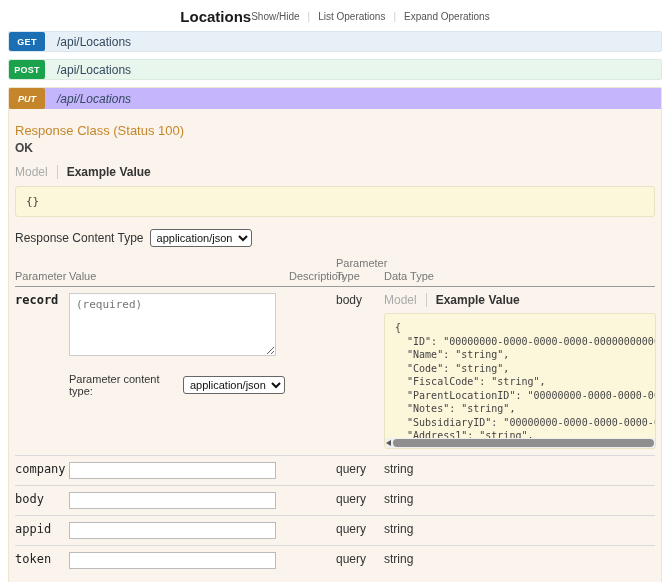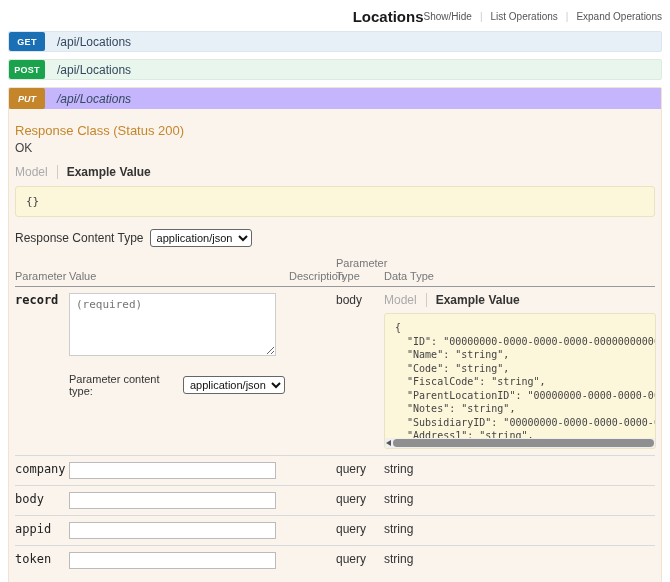--- a/index.html
+++ b/index.html
@@ -6,21 +6,21 @@
   html, body { background: #fff; }
   body {
     width: 670px; height: 582px;
     font-family: "Liberation Sans", sans-serif;
     color: #333;
     overflow: hidden;
   }
   .page { padding: 5px 8px 0 8px; }
 
   
-  .hdr { display: flex; align-items: center; justify-content: flex-end; height: 22px; margin-bottom: 4px; }
+  .hdr { display: flex; align-items: center; justify-content: center; height: 22px; margin-bottom: 4px; }
   .hdr-title { font-size: 15px; font-weight: bold; color: #1a1a1a; }
   .hdr-links { display: flex; align-items: center; font-size: 10px; color: #555; }
   .hdr-links a { color: #555; text-decoration: none; cursor: pointer; }
   .hdr-sep { color: #ccc; margin: 0 8px; }
 
   
   .ep-row {
     display: flex; align-items: stretch; height: 21px;
     margin-bottom: 7px; border-radius: 2px; overflow: hidden;
     border: 1px solid transparent;
@@ -43,21 +43,21 @@
   .put-block { border: 1px solid #f0e3cf; border-radius: 2px; }
   .put-head { display: flex; align-items: stretch; height: 21px; background: #c4b5fd; font-style: italic; }
   .put-head .badge {
     width: 36px; display: flex; align-items: center; justify-content: center;
     background: #c5862b; color: #fff; font-size: 9px; font-weight: bold; border-radius: 2px;
   }
   .put-head .path { display: flex; align-items: center; margin-left: 12px; font-size: 12px; color: #34495e; text-decoration: none; }
   .put-body { background: #faf4ec; padding: 6px 6px 8px 6px; }
 
   .sec-heading { color: #c5862b; font-size: 13px; margin: 8px 0 3px 0; font-weight: normal; }
-  .ok-text { font-size: 12px; color: #444; margin-bottom: 10px; }
+  .ok-text { font-size: 12px; color: #444; margin-bottom: 10px; font-weight: bold; }
 
   .tabs { display: flex; align-items: center; font-size: 12px; margin-bottom: 7px; }
   .tab-model { color: #aaa; padding-right: 9px; border-right: 1px solid #ccc; cursor: pointer; }
   .tab-example { color: #333; font-weight: bold; padding-left: 9px; cursor: pointer; }
 
   .code-box {
     background: #fcf6db; border: 1px solid #e8e3c2; border-radius: 3px;
     padding: 8px 10px; font-family: "DejaVu Sans Mono", monospace;
     font-size: 11px; color: #444; margin-bottom: 12px;
   }
@@ -140,21 +140,21 @@
   </div>
 
   <div class="put-block">
     <div class="put-head">
       <span class="badge">PUT</span>
       <a class="path">/api/Locations</a>
     </div>
 
     <div class="put-body">
 
-      <h4 class="sec-heading">Response Class (Status 200)</h4>
+      <h4 class="sec-heading">Response Class (Status 100)</h4>
       <div class="ok-text">OK</div>
 
       <div class="tabs">
         <span class="tab-model">Model</span>
         <span class="tab-example">Example Value</span>
       </div>
 
       <div class="code-box">{}</div>
 
       <div class="ct-line">

